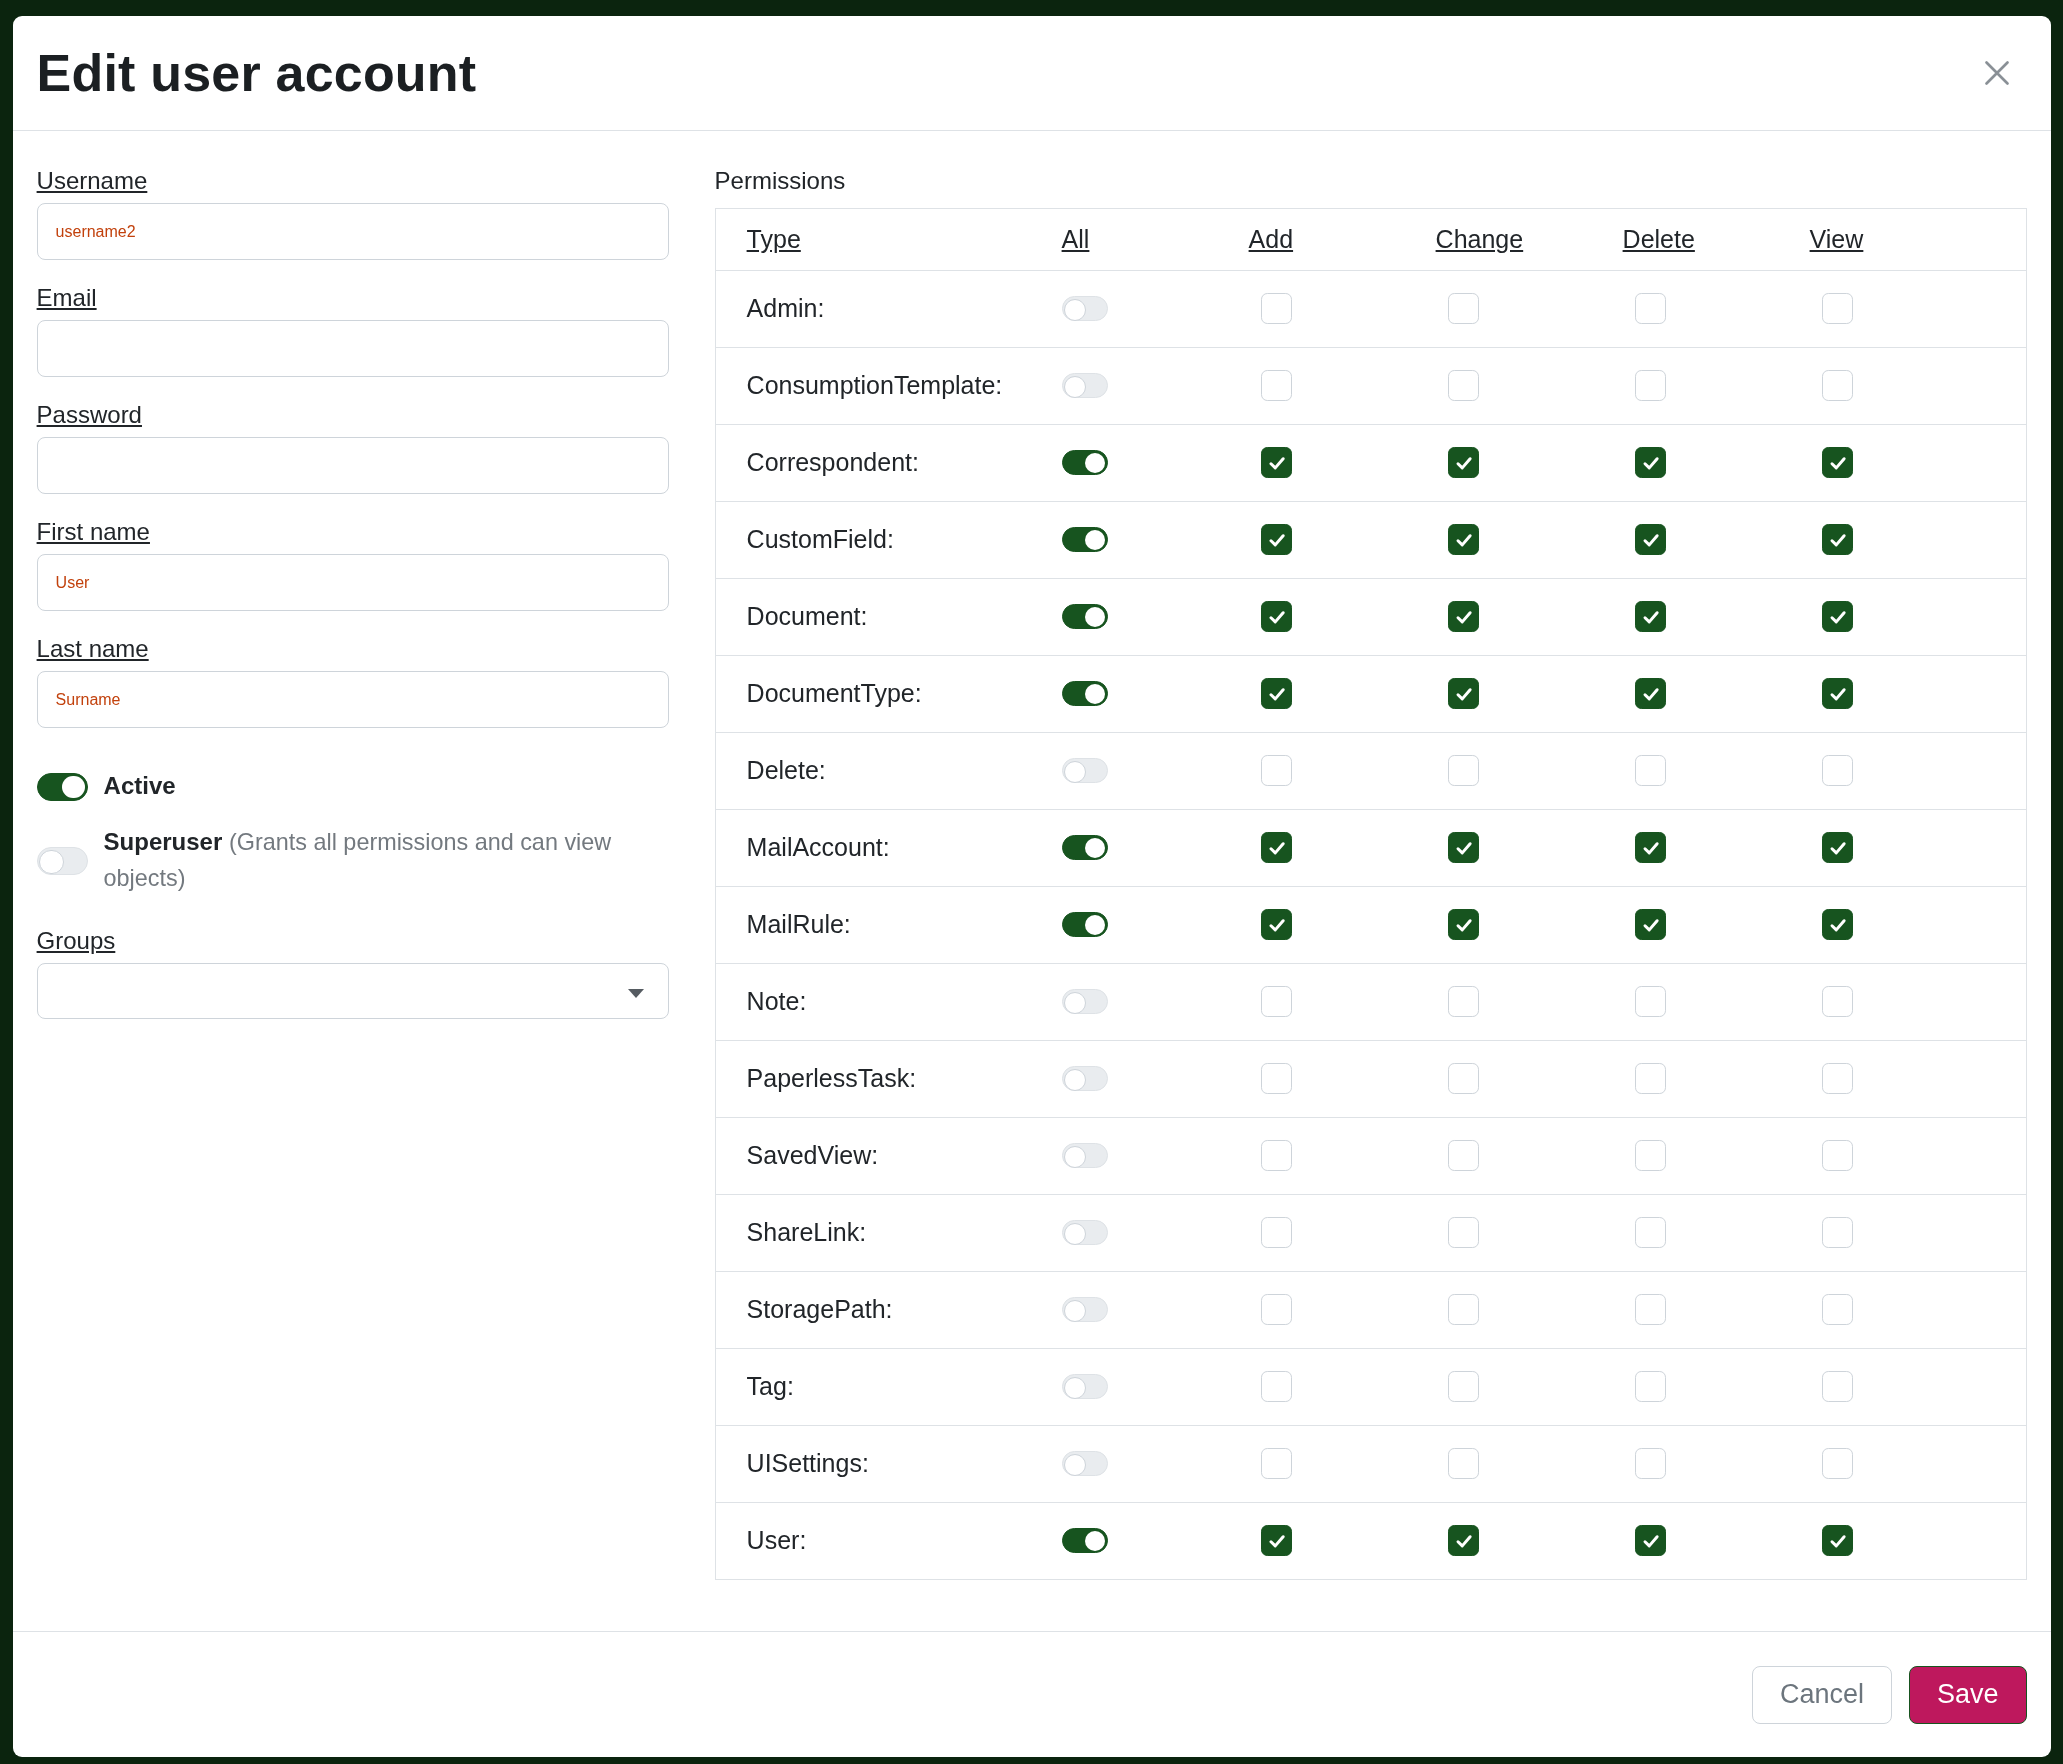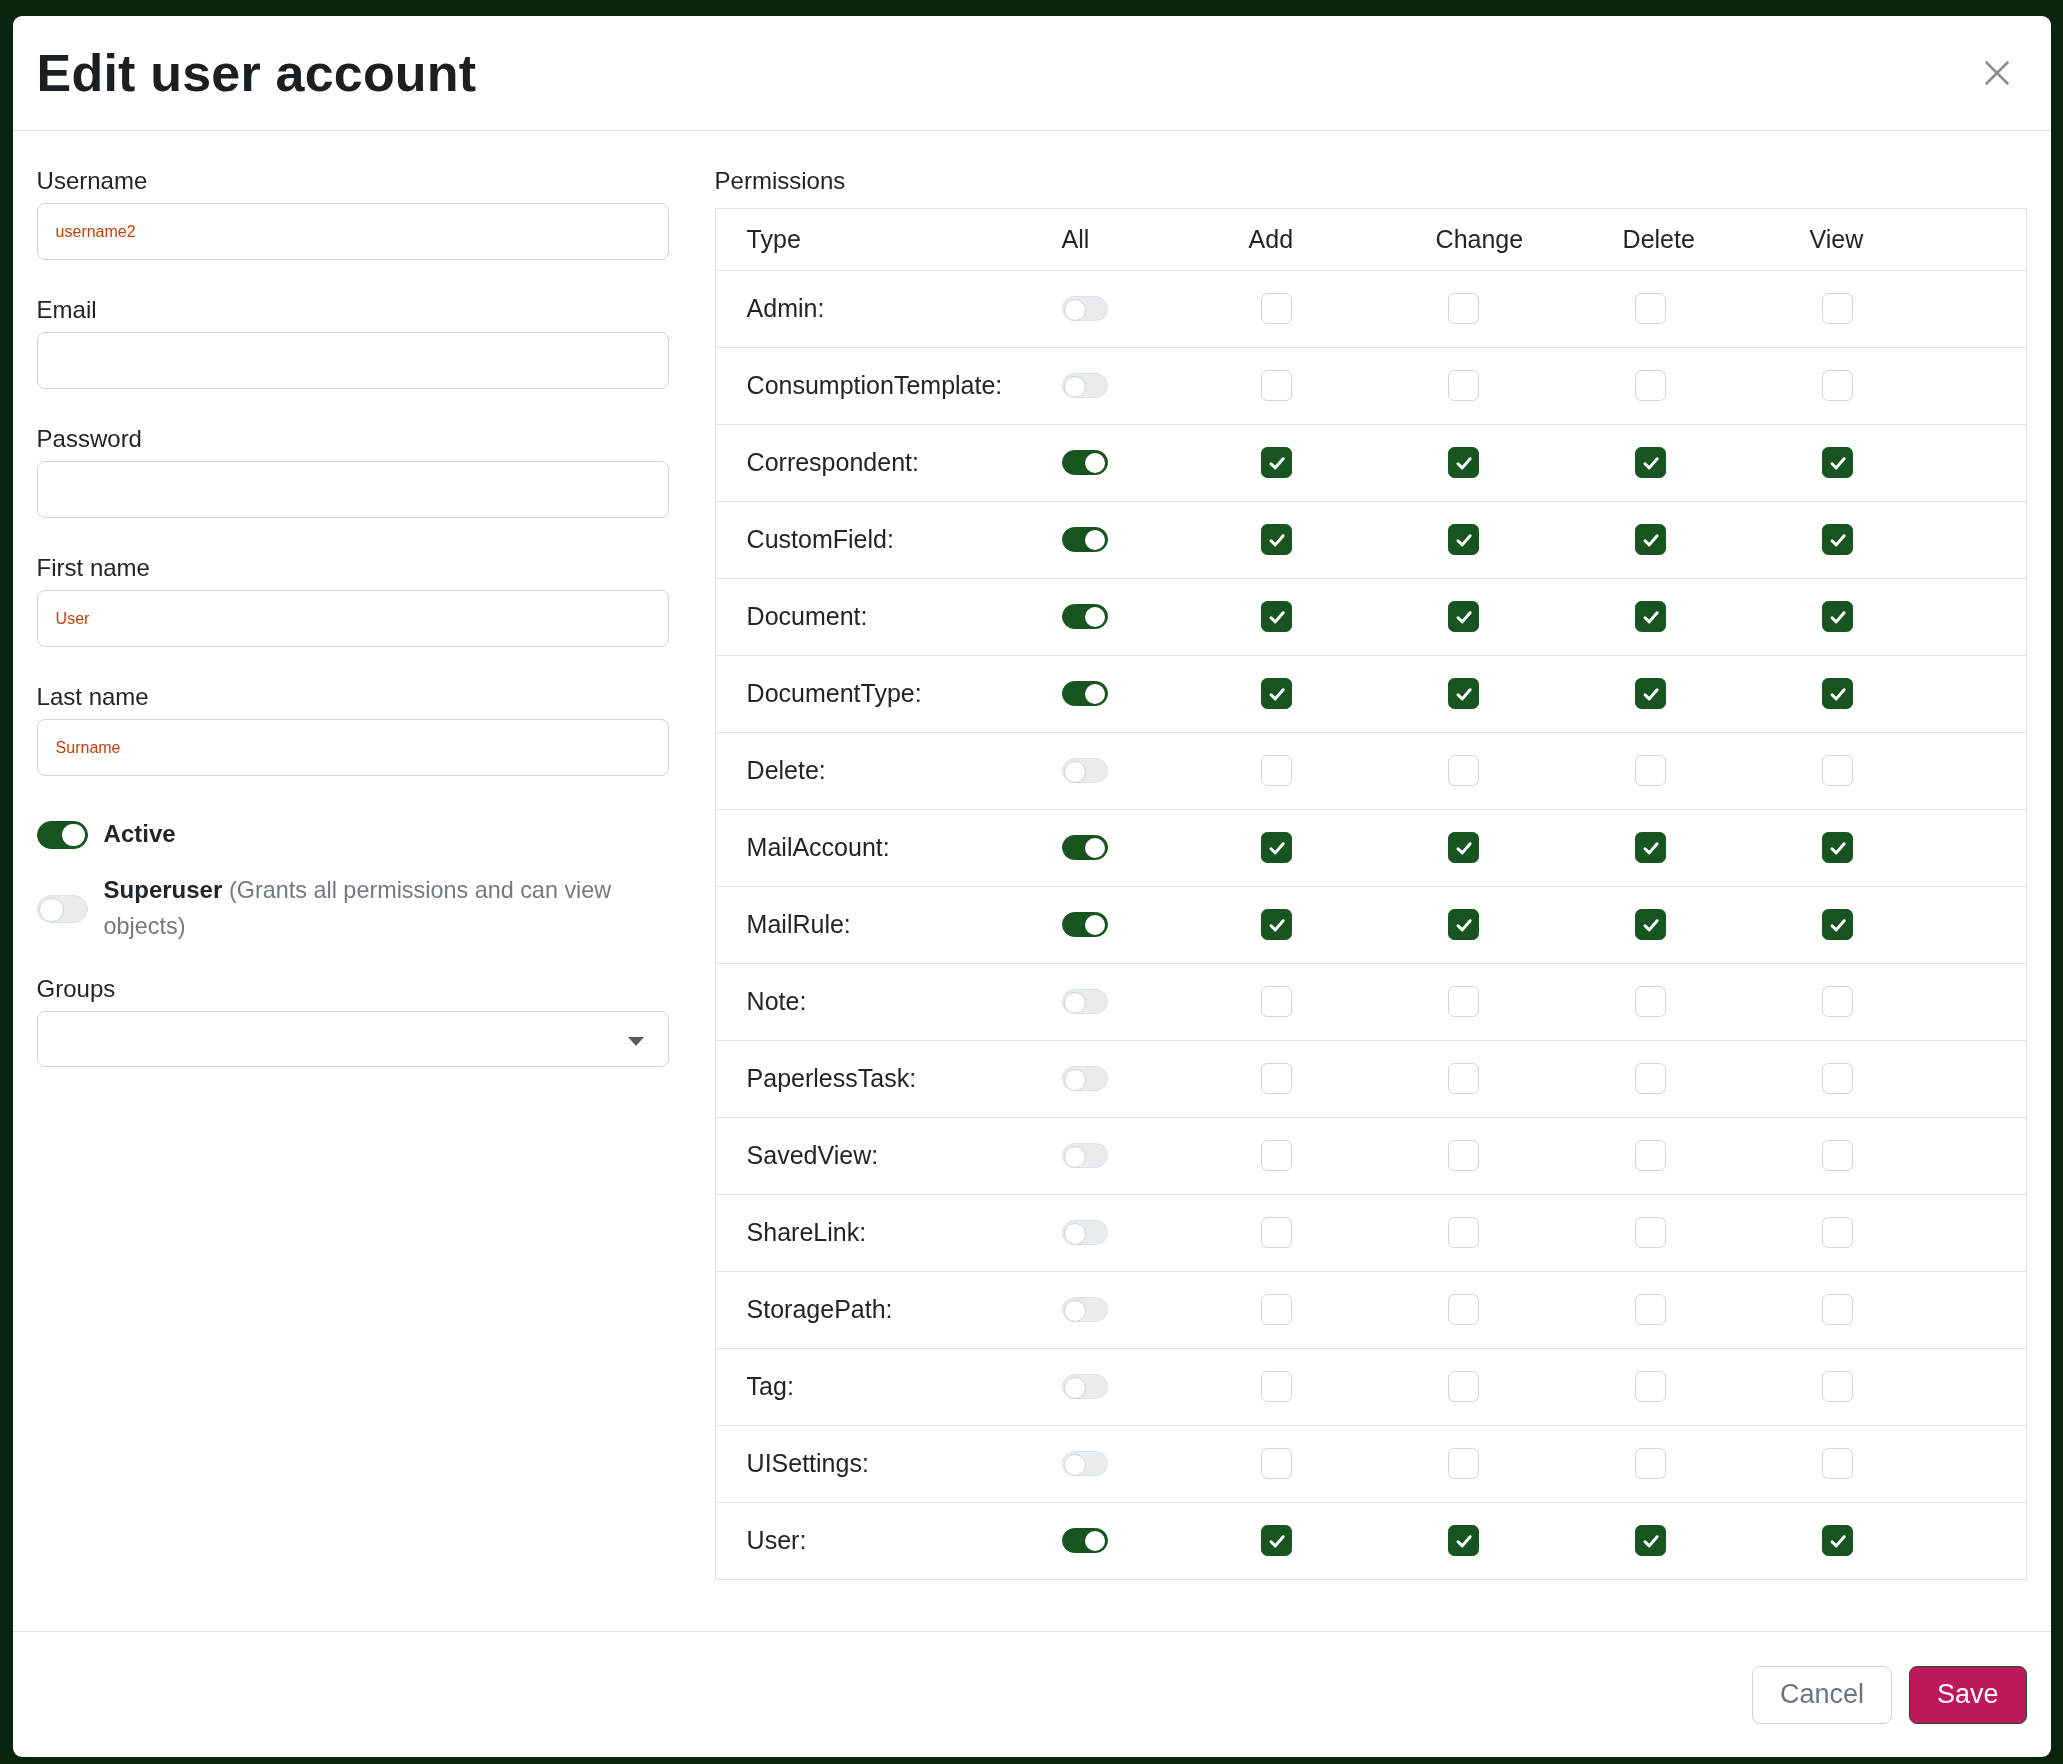--- a/index.html
+++ b/index.html
@@ -41,21 +41,21 @@
   .modal-body {
     flex: 1;
     display: flex;
     gap: 46px;
     padding: 36px 24px 0 24px;
     overflow: hidden;
   }
   .left-col { flex: none; width: 632px; }
   .right-col { flex: 1; min-width: 0; }
 
-  .field { margin-bottom: 36px; }
+  .field { margin-bottom: 24px; text-decoration: underline; }
   .field label, .perm-label {
     display: block;
     font-size: 24px;
     color: #212529;
     margin-bottom: 8px;
   }
   .text-input {
     width: 100%;
     height: 57px;
     border: 0.9px solid #ced4da;
@@ -128,21 +128,21 @@
   .tr.head { border-top: none; height: 61px; }
   .cell-type {
     width: 346px; flex: none;
     padding-left: 31px;
     font-size: 25px;
     color: #212529;
     white-space: nowrap;
   }
   .cell-ctrl { width: 187px; flex: none; display: flex; align-items: center; }
   .cell-ctrl.last { flex: 1; }
-  .tr.head .cell-ctrl, .tr.head .cell-type { font-size: 25px; color: #212529; }
+  .tr.head .cell-ctrl, .tr.head .cell-type { font-size: 25px; color: #212529; text-decoration: underline; }
   .checkbox {
     width: 31px; height: 31px;
     border: 0.9px solid #ced4da;
     border-radius: 6.3px;
     background: #fff;
     margin-left: 12.6px;
     display: flex; align-items: center; justify-content: center;
     cursor: pointer;
   }
   .checkbox.checked { background: #17541f; border-color: #17541f; }

